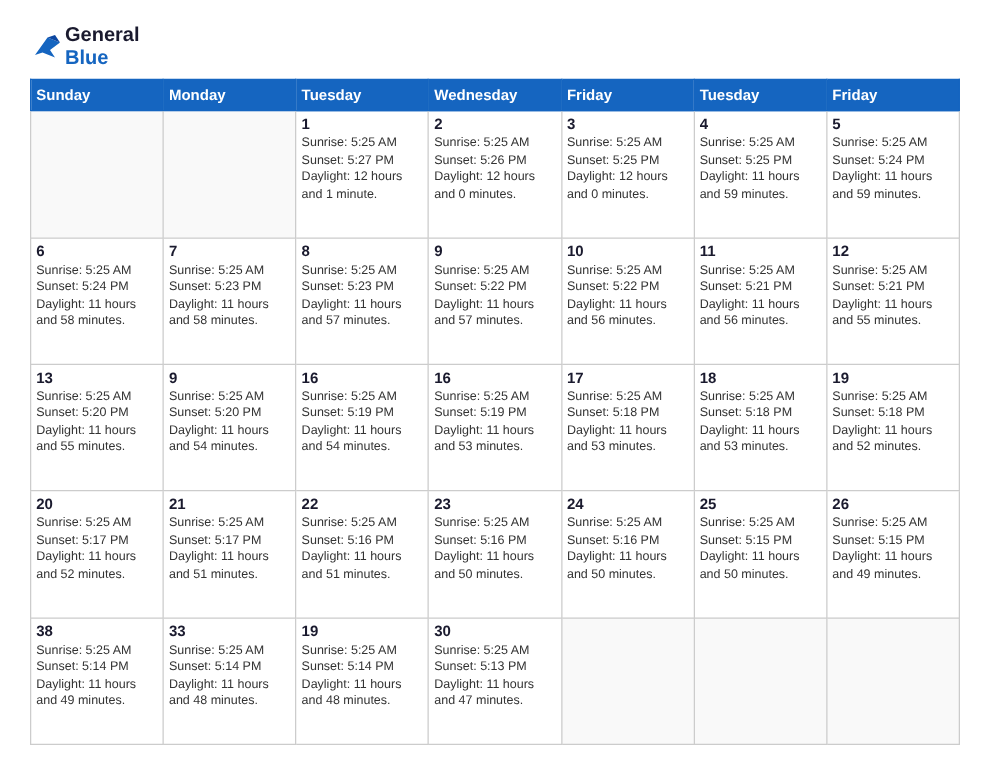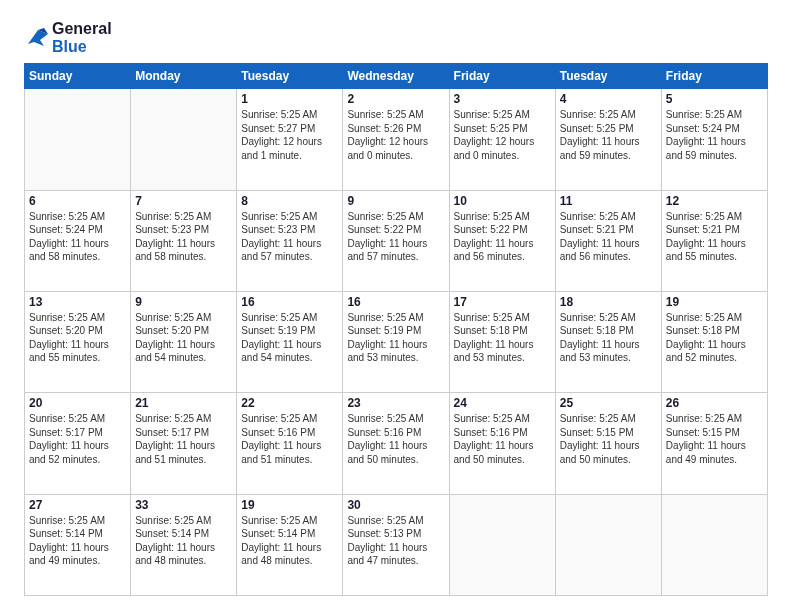--- a/index.html
+++ b/index.html
@@ -307,21 +307,21 @@
           <td>
             <span class="day-num">26</span>
             <div class="day-info" style="white-space: pre-line;">Sunrise: 5:25 AM
 Sunset: 5:15 PM
 Daylight: 11 hours
 and 49 minutes.</div>
           </td>
         </tr>
         <tr>
           <td>
-            <span class="day-num">27</span>
+            <span class="day-num">38</span>
             <div class="day-info" style="white-space: pre-line;">Sunrise: 5:25 AM
 Sunset: 5:14 PM
 Daylight: 11 hours
 and 49 minutes.</div>
           </td>
           <td>
             <span class="day-num">33</span>
             <div class="day-info" style="white-space: pre-line;">Sunrise: 5:25 AM
 Sunset: 5:14 PM
 Daylight: 11 hours

